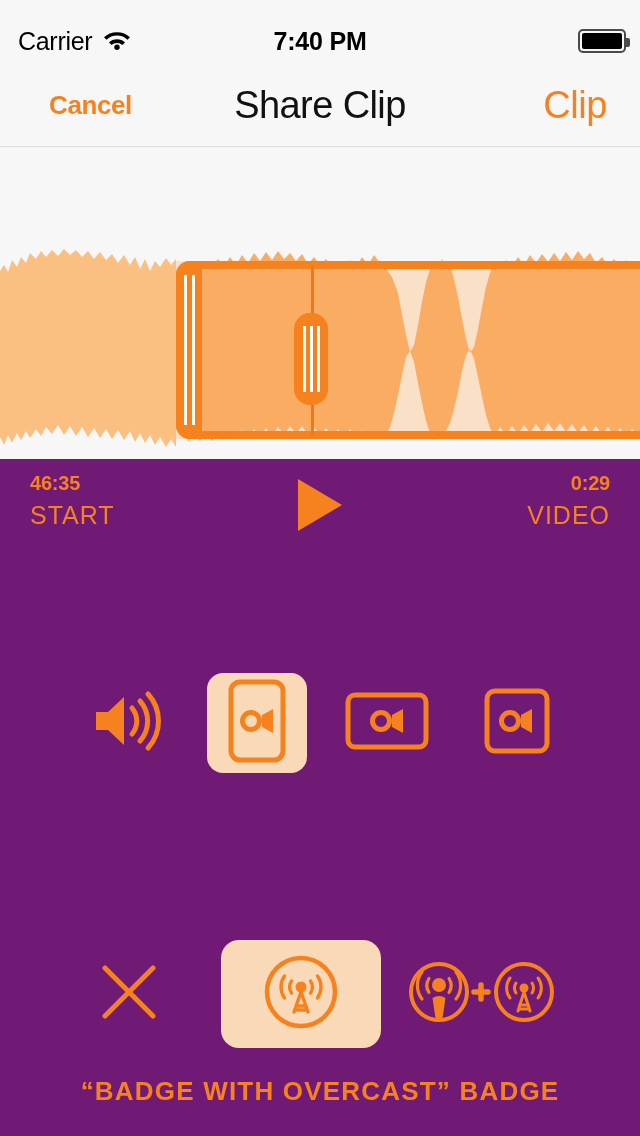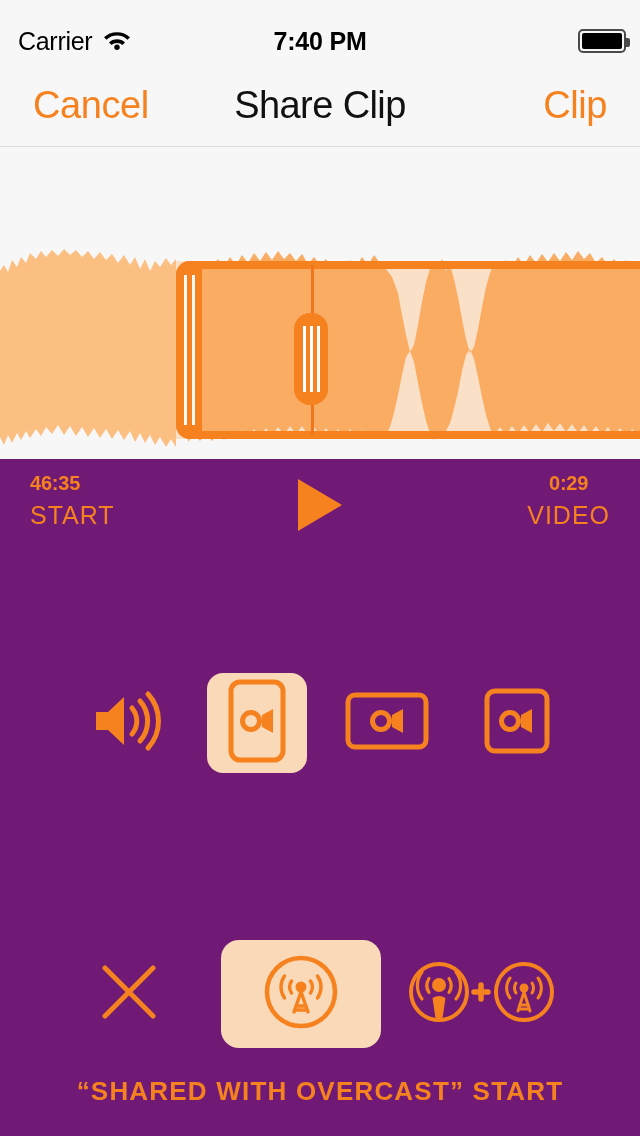--- a/index.html
+++ b/index.html
@@ -27,22 +27,22 @@
   .batt{ position:relative; width:48px; height:24px; border:2.5px solid #4a4a4a; border-radius:5px; padding:2px; }
   .batt-fill{ width:100%; height:100%; background:#000; border-radius:2px; }
   .batt-cap{ position:absolute; right:-6px; top:7px; width:4px; height:9px; background:#4a4a4a; border-radius:0 2px 2px 0; }
 
   
   .navbar{
     position:relative; height:83px; width:100%;
     background:#F7F7F7;
     border-bottom:1px solid #DCDCDC;
   }
-  .nav-cancel{ position:absolute; left:33px; top:0; height:83px; line-height:83px;
-      font-size:38px; color:#F5821F; letter-spacing:-.4px; cursor:pointer; }
+  .nav-cancel{ position:absolute; left:49px; top:0; height:83px; line-height:83px;
+      font-size:26px; color:#F5821F; letter-spacing:-.4px; cursor:pointer;font-weight:bold; }
   .nav-title{ position:absolute; left:0; right:0; top:0; height:83px; line-height:83px;
       text-align:center; font-size:38px; font-weight:normal; color:#111; letter-spacing:-.6px; }
   .nav-next{ position:absolute; right:33px; top:0; height:83px; line-height:83px;
       font-size:38px; color:#F5821F; letter-spacing:-.4px; cursor:pointer; }
 
   
   .wave-area{ position:relative; width:640px; height:312px; background:#F7F7F7; overflow:hidden; }
   .wave-svg{ position:absolute; left:0; top:0; }
 
   .sel-box{
@@ -76,21 +76,21 @@
     cursor:grab;
   }
   .playhead-grip i{ position:absolute; top:13px; width:2.5px; height:66px; background:#fff; }
   .playhead-grip i.p1{ left:9px; }
   .playhead-grip i.p2{ left:16px; }
   .playhead-grip i.p3{ left:23px; }
 
   
   .timerow{ position:relative; height:100px; width:100%; }
   .t-left{ position:absolute; left:30px; top:8px; }
-  .t-right{ position:absolute; right:30px; top:8px; text-align:center; }
+  .t-right{ position:absolute; right:30px; top:8px; text-align:right; }
   .t-val{ font-size:20px; font-weight:bold; color:#F5821F; letter-spacing:-.2px; line-height:33px; }
   .t-lab{ font-size:25px; font-weight:normal; color:#F5821F; letter-spacing:1px; line-height:31px; }
   .playbtn{
     position:absolute; left:50%; top:16px; transform:translateX(-50%);
     width:60px; height:60px; display:flex; align-items:center; justify-content:center;
     cursor:pointer;
   }
   .playbtn .tri{
     width:0; height:0;
     border-left:44px solid #F5821F;
@@ -324,16 +324,16 @@
             <path d="M110 52 L116 33 L122 52 M111.5 46 h9 M110.5 50 h11" fill="none" stroke="#F5821F" stroke-width="3" stroke-linecap="round"></path>
             <path d="M108 24 a9.5 9.5 0 0 0 0 10" fill="none" stroke="#F5821F" stroke-width="3" stroke-linecap="round"></path>
             <path d="M124 24 a9.5 9.5 0 0 1 0 10" fill="none" stroke="#F5821F" stroke-width="3" stroke-linecap="round"></path>
             <path d="M102 19 a16.5 16.5 0 0 0 0 20" fill="none" stroke="#F5821F" stroke-width="3" stroke-linecap="round"></path>
             <path d="M130 19 a16.5 16.5 0 0 1 0 20" fill="none" stroke="#F5821F" stroke-width="3" stroke-linecap="round"></path>
           </svg>
         </span>
       </div>
     </div>
 
-    <div class="badge-caption">“SHARED WITH OVERCAST” START</div>
+    <div class="badge-caption">“BADGE WITH OVERCAST” BADGE</div>
   </div>
 
 </div>
 
 </body></html>

